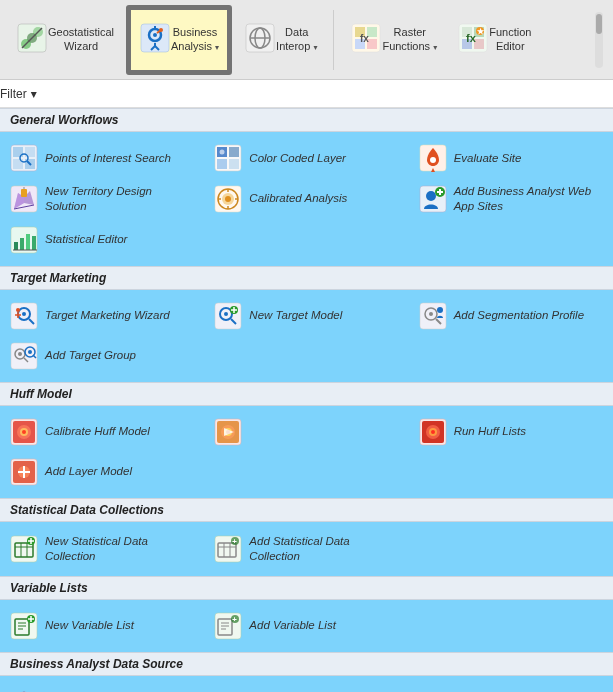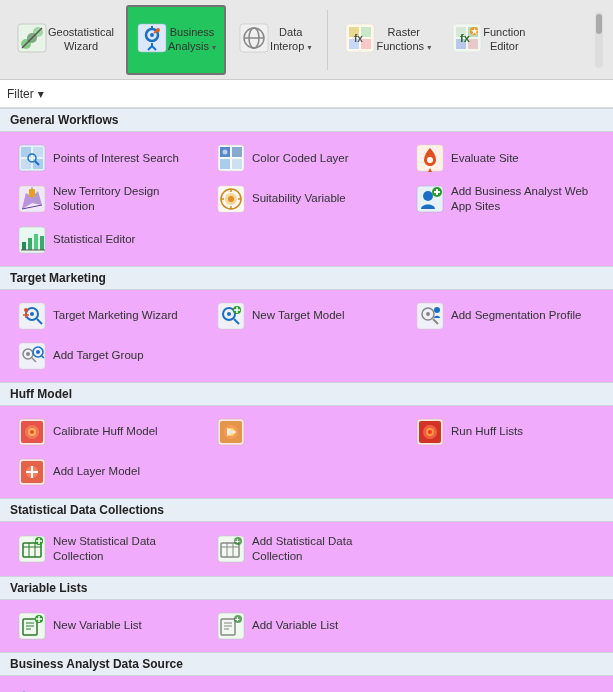--- a/index.html
+++ b/index.html
@@ -30,22 +30,22 @@
       padding: 4px 8px;
       min-width: 60px;
       height: 70px;
       border-radius: 3px;
       cursor: pointer;
       font-size: 11px;
       text-align: center;
       color: #333;
     }
     .toolbar-item.active {
-      background: #22c55e;
-      border: 2px solid #737373;
+      background: #fef9c3;
+      border: 5px solid #737373;
     }
     .toolbar-icon {
       width: 32px;
       height: 32px;
       margin-bottom: 3px;
       display: flex;
       align-items: center;
       justify-content: center;
     }
     .toolbar-divider {
@@ -70,57 +70,58 @@
       display: flex;
       align-items: center;
     }
 
     
     .filter-bar {
       display: flex;
       align-items: center;
       background: #fff;
       border-bottom: 1px solid #ddd;
-      padding: 4px 7px;
+      padding: 4px 0;
       height: 28px;
       gap: 4px;
     }
     .filter-bar span {
       font-size: 12px;
       color: #333;
     }
     .filter-chevron {
       font-size: 9px;
       color: #555;
     }
 
     
     .main {
-      background: #f0abfc;
+      background: #7dd3fc;
       height: calc(692px - 80px - 28px);
       overflow-y: auto;
       overflow-x: hidden;
+      font-style: italic;
     }
 
     
     .section-header {
       background: #e8eef5;
       border-top: 1px solid #ccd4de;
       border-bottom: 1px solid #ccd4de;
       padding: 4px 10px;
       font-weight: bold;
       font-size: 12px;
       color: #222;
     }
 
     
     .items-grid {
       display: grid;
       grid-template-columns: repeat(3, 1fr);
-      padding: 6px 8px;
+      padding: 6px 0;
     }
     .items-grid.two-col {
       grid-template-columns: repeat(3, 1fr);
     }
     .grid-item {
       display: flex;
       align-items: center;
       padding: 6px 10px;
       cursor: pointer;
       gap: 7px;
@@ -317,21 +318,21 @@
           <rect x="1" y="1" width="26" height="26" rx="3" fill="#fff8f0" stroke="#ddc" stroke-width="0.5"></rect>
           <circle cx="14" cy="14" r="10" fill="none" stroke="#cc8820" stroke-width="1.5"></circle>
           <circle cx="14" cy="14" r="6" fill="#f0c060" opacity="0.6"></circle>
           <circle cx="14" cy="14" r="3" fill="#e09020"></circle>
           <line x1="14" y1="4" x2="14" y2="7" stroke="#cc8820" stroke-width="1.5"></line>
           <line x1="14" y1="21" x2="14" y2="24" stroke="#cc8820" stroke-width="1.5"></line>
           <line x1="4" y1="14" x2="7" y2="14" stroke="#cc8820" stroke-width="1.5"></line>
           <line x1="21" y1="14" x2="24" y2="14" stroke="#cc8820" stroke-width="1.5"></line>
         </svg>
       </div>
-      <span class="item-label">Suitability Variable</span>
+      <span class="item-label">Calibrated Analysis</span>
     </div>
 
     <div class="grid-item">
       <div class="item-icon">
         <svg width="28" height="28" viewBox="0 0 28 28">
           <rect x="1" y="1" width="26" height="26" rx="3" fill="#e8f0f8" stroke="#aac" stroke-width="0.5"></rect>
           <circle cx="12" cy="11" r="5" fill="#1a6fc4"></circle>
           <path d="M5 24 C5 18 19 18 19 24" fill="#1a6fc4"></path>
           <circle cx="21" cy="7" r="5" fill="#2a9a2a"></circle>
           <line x1="21" y1="4" x2="21" y2="10" stroke="white" stroke-width="2"></line>

